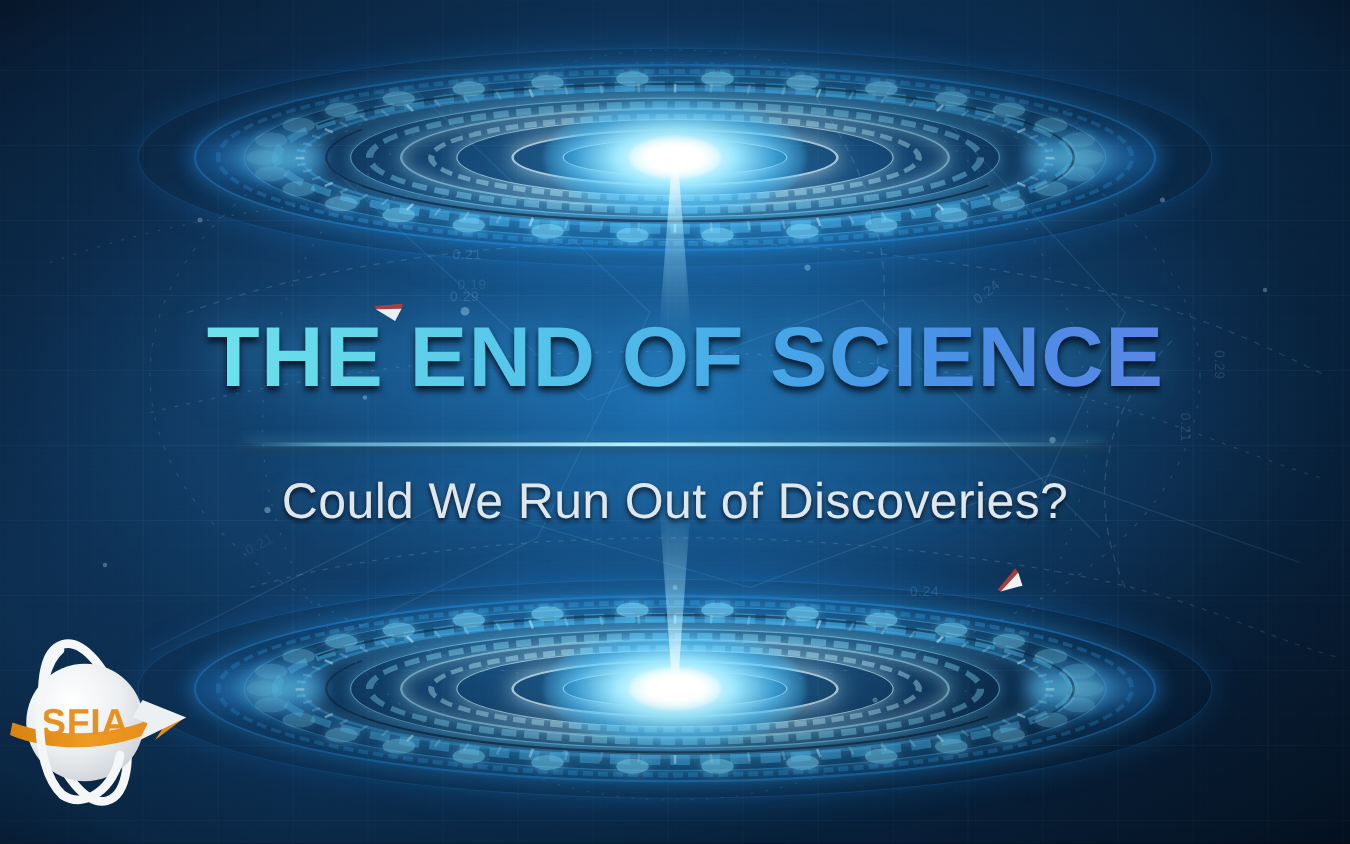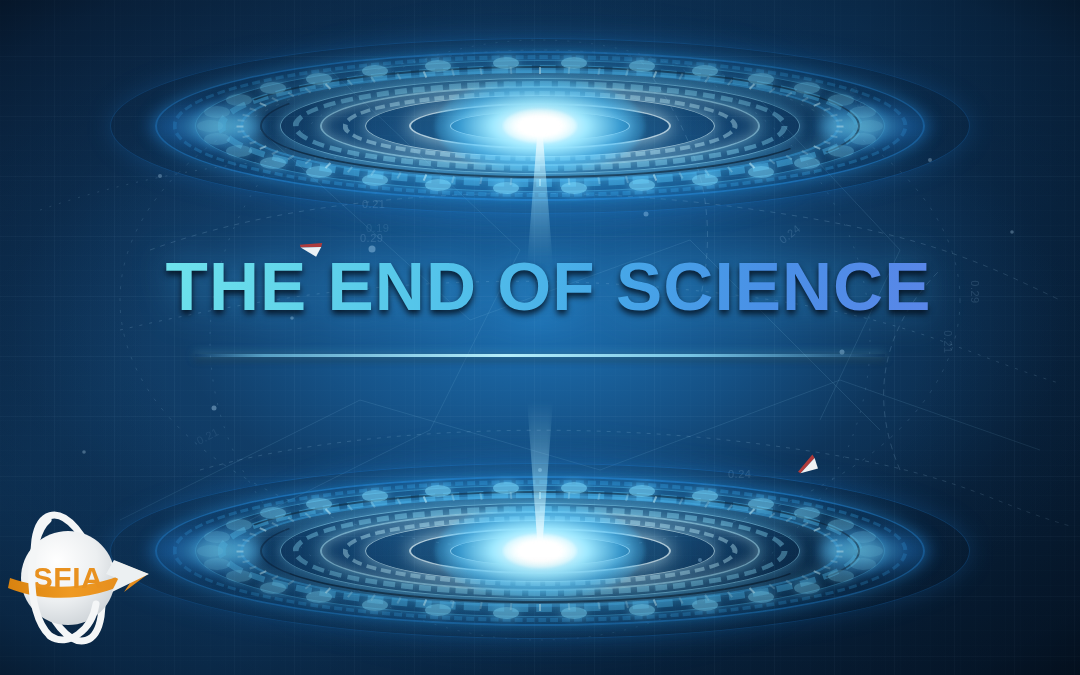--- a/index.html
+++ b/index.html
@@ -465,20 +465,21 @@
     </div>
 
   <div class="vignette"></div>
 
   <div class="titlewrap">
     <div class="title">THE END OF SCIENCE</div>
   </div>
 
   <div class="divider"></div>
 
+  <div class="subtitle">Could We Run Out of Discoveries?</div>
 
   <svg class="logo" viewBox="0 0 165 160">
     <defs>
       <radialGradient id="sph" cx="38%" cy="32%" r="78%">
         <stop offset="0%" stop-color="#ffffff"></stop>
         <stop offset="55%" stop-color="#eceff1"></stop>
         <stop offset="100%" stop-color="#c9cfd4"></stop>
       </radialGradient>
       <linearGradient id="swo" x1="0" y1="0" x2="1" y2="0">
         <stop offset="0%" stop-color="#d8820f"></stop>

